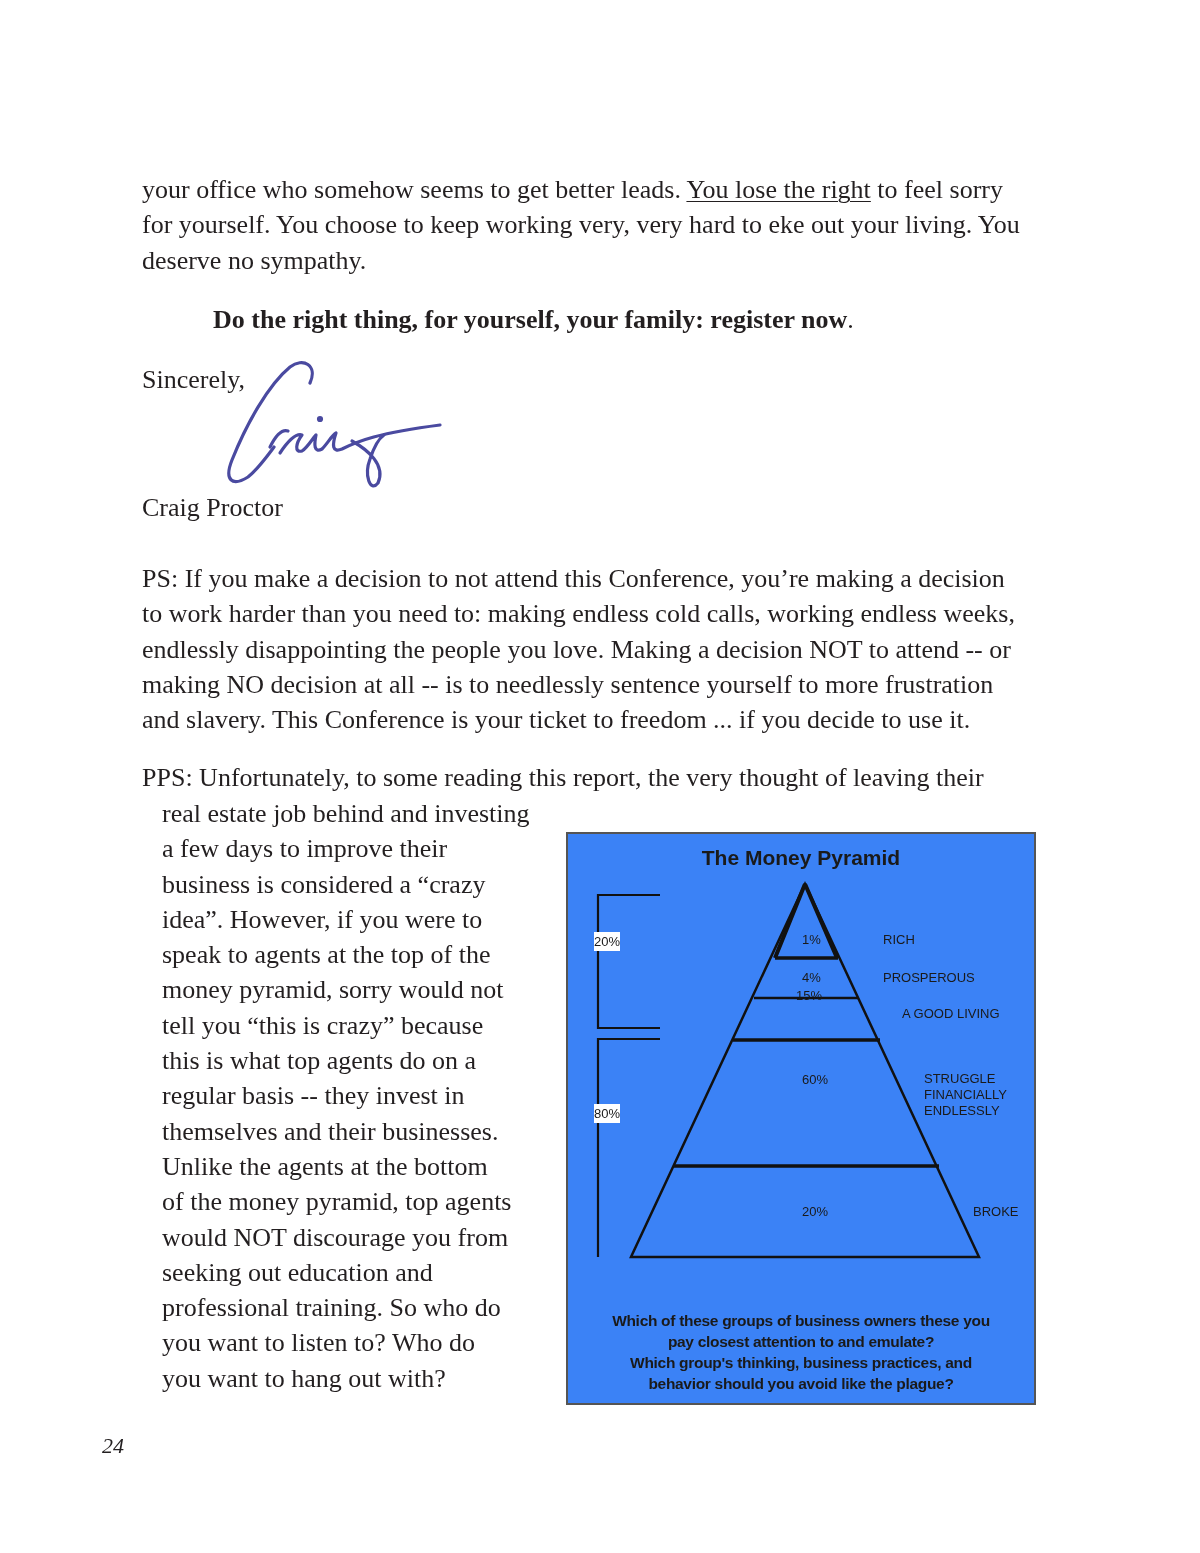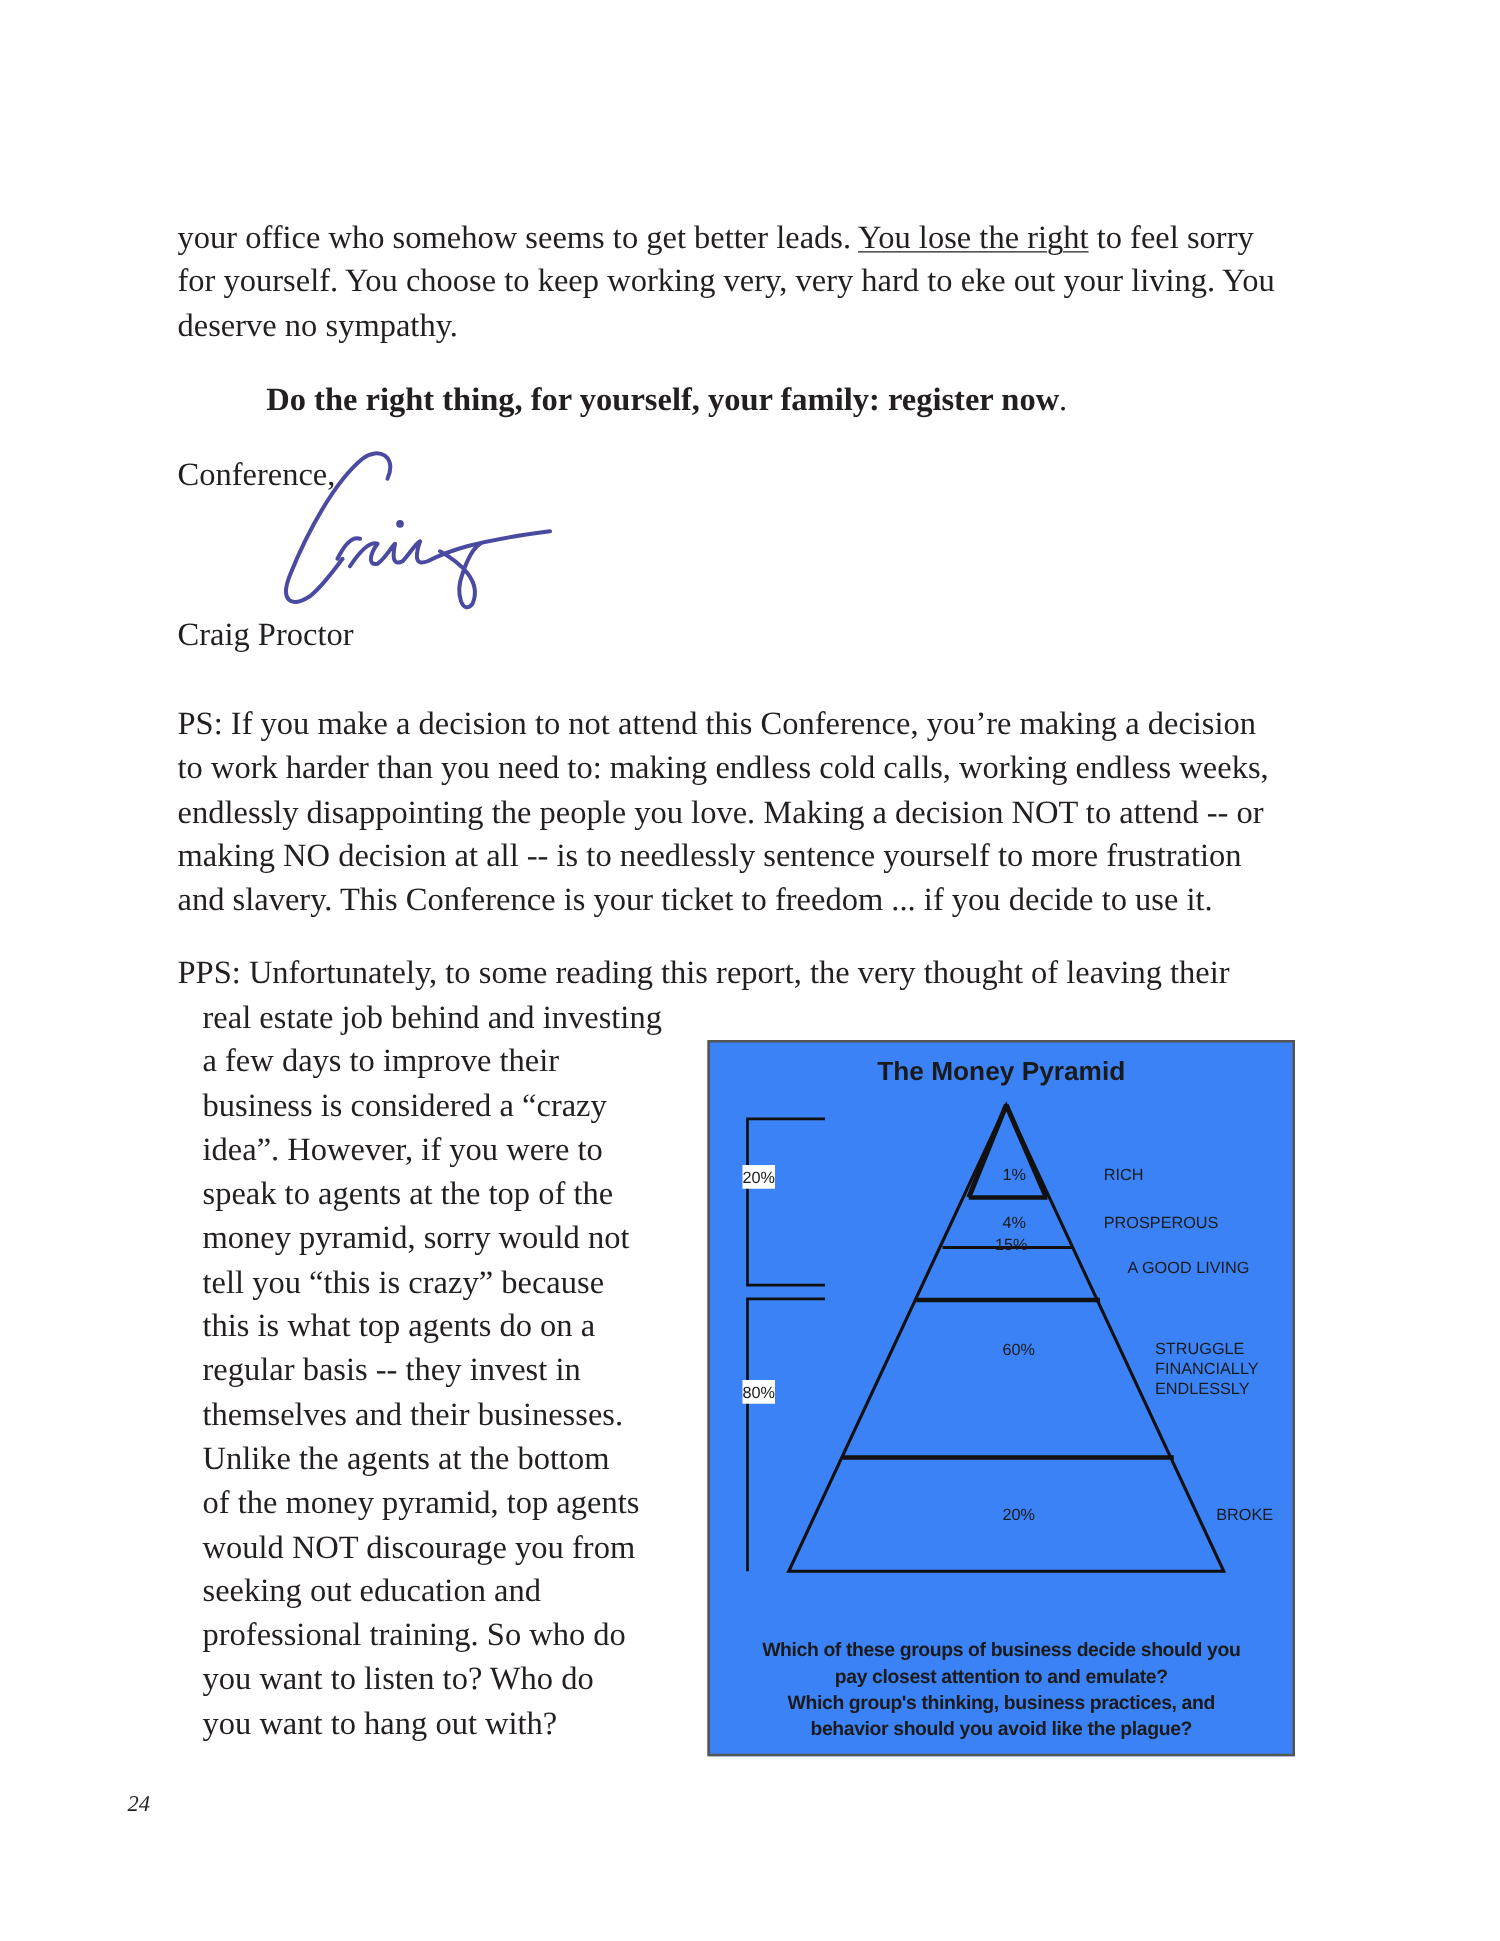--- a/index.html
+++ b/index.html
@@ -10,37 +10,37 @@
     .b { font-weight: bold; }
     .sig { position: absolute; left: 218px; top: 355px; width: 230px; height: 140px; }
     .figure { position: absolute; left: 566px; top: 832px; width: 470px; height: 573px;
       border: 2.5px solid #555; box-sizing: border-box; background: #3b82f6;
       font-family: "Liberation Sans", "DejaVu Sans", sans-serif; color: #1a1a1a; }
     .ft { position: absolute; left: 0; width: 100%; text-align: center; top: 12px;
       font-size: 21px; font-weight: bold; }
     .lbl { position: absolute; font-size: 13px; }
     .cap { position: absolute; left: 0; width: 100%; top: 476px; text-align: center;
       font-size: 15.5px; font-weight: bold; line-height: 21px; letter-spacing: -0.3px; }
-    .pg { position: absolute; left: 102px; top: 1433px; font-style: italic; font-size: 18px; }
+    .pg { position: absolute; left: 102px; top: 1433px; font-style: italic; font-size: 22px; }
     .wrapline { display: block; }
   </style>
 </head>
 <body>
 
 <p class="p" style="top:172px; width:930px;">
   <span class="wrapline"><span>your office who somehow seems to get better leads. </span><span class="u">You lose the right</span><span> to feel sorry</span></span>
   <span class="wrapline">for yourself. You choose to keep working very, very hard to eke out your living. You</span>
   <span class="wrapline">deserve no sympathy.</span>
 </p>
 
 <p class="p" style="top:302px; left:213px;">
   <span class="b">Do the right thing, for yourself, your family: register now</span><span>.</span>
 </p>
 
-<p class="p" style="top:362px;">Conference,</p>
+<p class="p" style="top:362px;">Sincerely,</p>
 
 <svg class="sig" viewBox="0 0 230 140" fill="none" stroke="#4a4aa0" stroke-width="3.2" stroke-linecap="round" stroke-linejoin="round">
   <path d="M92 28 C100 10 85 2 72 12 C50 30 28 70 14 105 C6 125 14 132 30 122 C40 114 50 100 56 92"></path>
   <path d="M52 92 C58 80 64 74 70 76 M62 98 C70 86 78 78 84 80 C78 88 76 98 84 96 C90 92 94 84 98 80 C96 90 96 98 104 94 C110 88 114 80 118 78 C114 90 114 98 124 94 C140 86 160 78 222 70"></path>
   <path d="M134 86 C150 95 168 110 160 128 C152 138 146 120 152 104 C156 92 160 84 166 80"></path>
   <circle cx="102" cy="64" r="1.5" fill="#4a4aa0"></circle>
 </svg>
 
 <p class="p" style="top:490px;">Craig Proctor</p>
 
@@ -108,20 +108,20 @@
   <div class="lbl" style="left:356px; top:237px; line-height:16px;">
     <div>STRUGGLE</div>
     <div>FINANCIALLY</div>
     <div>ENDLESSLY</div>
   </div>
 
   <span class="lbl" style="left:234px; top:370px;">20%</span>
   <span class="lbl" style="left:405px; top:370px;">BROKE</span>
 
   <div class="cap">
-    <div>Which of these groups of business decide should you</div>
+    <div>Which of these groups of business owners these you</div>
     <div>pay closest attention to and emulate?</div>
     <div>Which group's thinking, business practices, and</div>
     <div>behavior should you avoid like the plague?</div>
   </div>
 </div>
 
 <div class="pg">24</div>
 
 </body></html>

